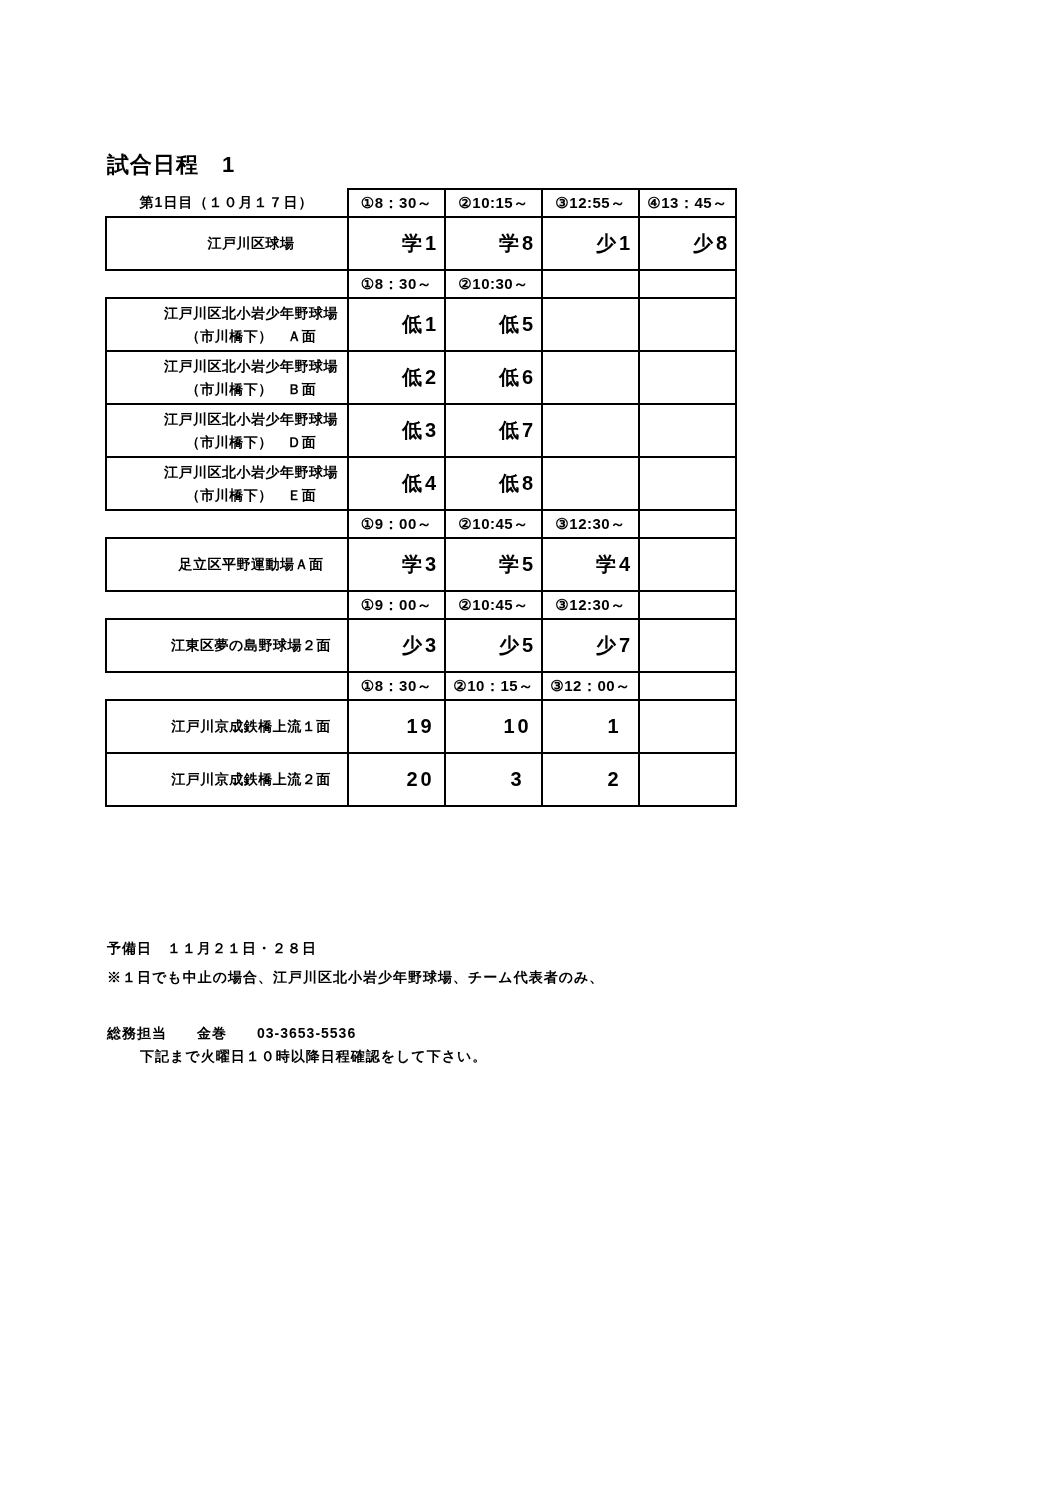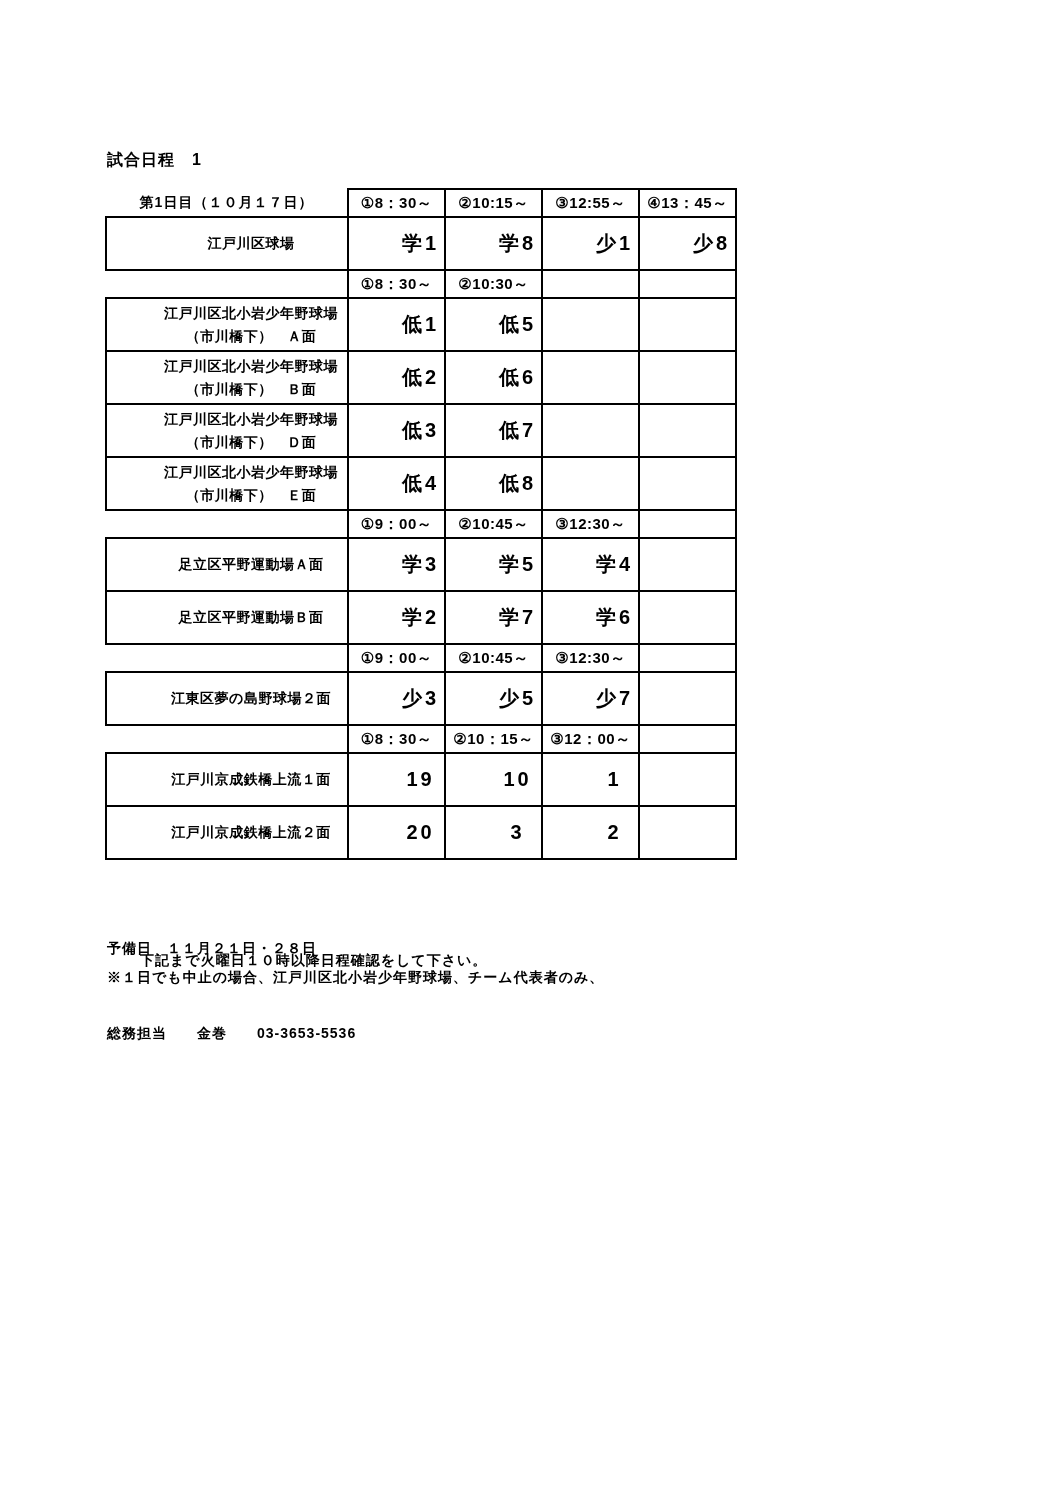--- a/index.html
+++ b/index.html
@@ -12,21 +12,21 @@
     width: 1058px;
     height: 1497px;
     font-family: "Liberation Sans", sans-serif;
     color: #000000;
     overflow: hidden;
   }
   .title {
     position: absolute;
     left: 107px;
     top: 150px;
-    font-size: 16px;
+    font-size: 22px;
     font-weight: bold;
     letter-spacing: 1px;
   }
   table.schedule {
     position: absolute;
     left: 105px;
     top: 188px;
     border-collapse: collapse;
     table-layout: fixed;
   }
@@ -64,21 +64,21 @@
   }
   .note {
     position: absolute;
     font-weight: bold;
     font-size: 14px;
     letter-spacing: 1px;
     white-space: nowrap;
   }
   .note-reserve { left: 107px; top: 940px; }
   .note-line1   { left: 107px; top: 969px; }
-  .note-line2   { left: 140px; top: 952px; }
+  .note-line2   { left: 140px; top: 1048px; }
   .note-contact { left: 107px; top: 1025px; }
 </style>
 </head>
 <body>
 
 <div class="title">試合日程　1</div>
 
 <table class="schedule">
   <colgroup>
     <col style="width:242px">
@@ -163,29 +163,20 @@
   </tr>
   <tr class="venue-row">
     <td class="b venue">
       <div>足立区平野運動場Ａ面</div>
     </td>
     <td class="b val">学3</td>
     <td class="b val">学5</td>
     <td class="b val">学4</td>
     <td class="b val"></td>
   </tr>
-  <tr class="venue-row">
-    <td class="b venue">
-      <div>足立区平野運動場Ｂ面</div>
-    </td>
-    <td class="b val">学2</td>
-    <td class="b val">学7</td>
-    <td class="b val">学6</td>
-    <td class="b val"></td>
-  </tr>
 
   <tr class="time-row">
     <td class="plain"></td>
     <td class="b time">①9：00～</td>
     <td class="b time">②10:45～</td>
     <td class="b time">③12:30～</td>
     <td class="b time"></td>
   </tr>
   <tr class="venue-row">
     <td class="b venue">

